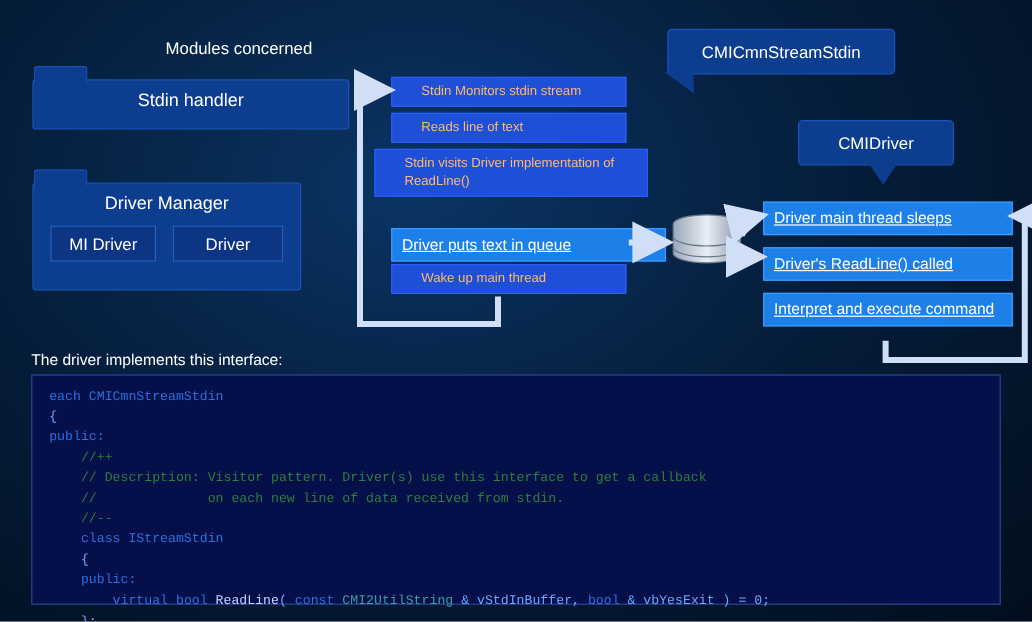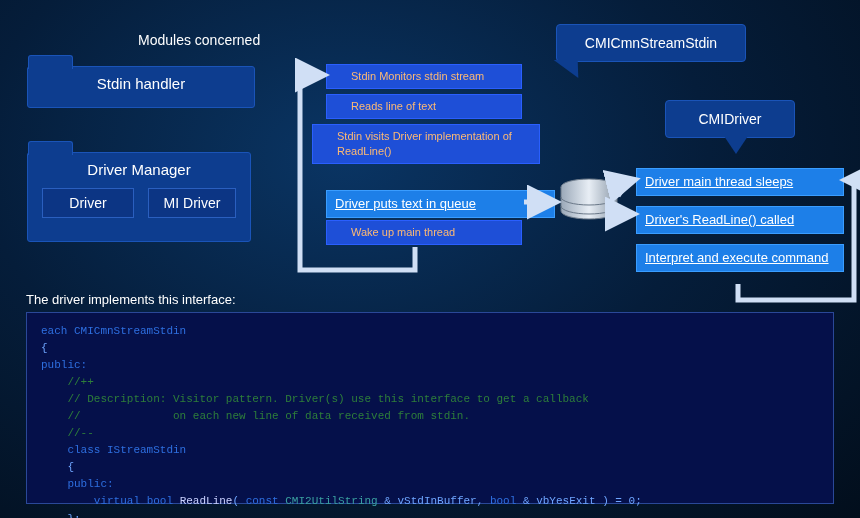--- a/index.html
+++ b/index.html
@@ -85,31 +85,31 @@
   .typ { color: #3aa0a0; }
   .cmt { color: #2e7f3a; }
   .fn { color: #c9d1ff; }
   svg.connectors { position:absolute; left:0; top:0; pointer-events:none; }
 </style>
 </head>
 <body>
 
 <div class="lbl-white" style="position:absolute; left:138px; top:32px;">Modules concerned</div>
 
-<div class="folder" style="left:27px; top:66px; width:228px; height:42px;">
+<div class="folder" style="left:27px; top:66px; width:264px; height:42px;">
   <div class="folder-tab"></div>
   <div class="folder-title">Stdin handler</div>
 </div>
 
 <div class="folder" style="left:27px; top:152px; width:224px; height:90px; padding:0 10px 10px;">
   <div class="folder-tab"></div>
   <div class="folder-title">Driver Manager</div>
   <div style="display:flex; gap:14px; padding:0 4px;">
+    <div class="inner-box" style="flex:1;">MI Driver</div>
     <div class="inner-box" style="flex:0 0 92px;">Driver</div>
-    <div class="inner-box" style="flex:1;">MI Driver</div>
   </div>
 </div>
 
 <div class="callout" style="left:556px; top:24px; width:190px;">CMICmnStreamStdin</div>
 <div class="callout-tail" style="left:560px; top:60px; transform:skewX(35deg);"></div>
 
 <div class="callout" style="left:665px; top:100px; width:130px;">CMIDriver</div>
 <div class="callout-tail" style="left:724px; top:136px;"></div>
 
 <div class="box-std" style="left:326px; top:64px; width:196px;">Stdin Monitors stdin stream</div>

